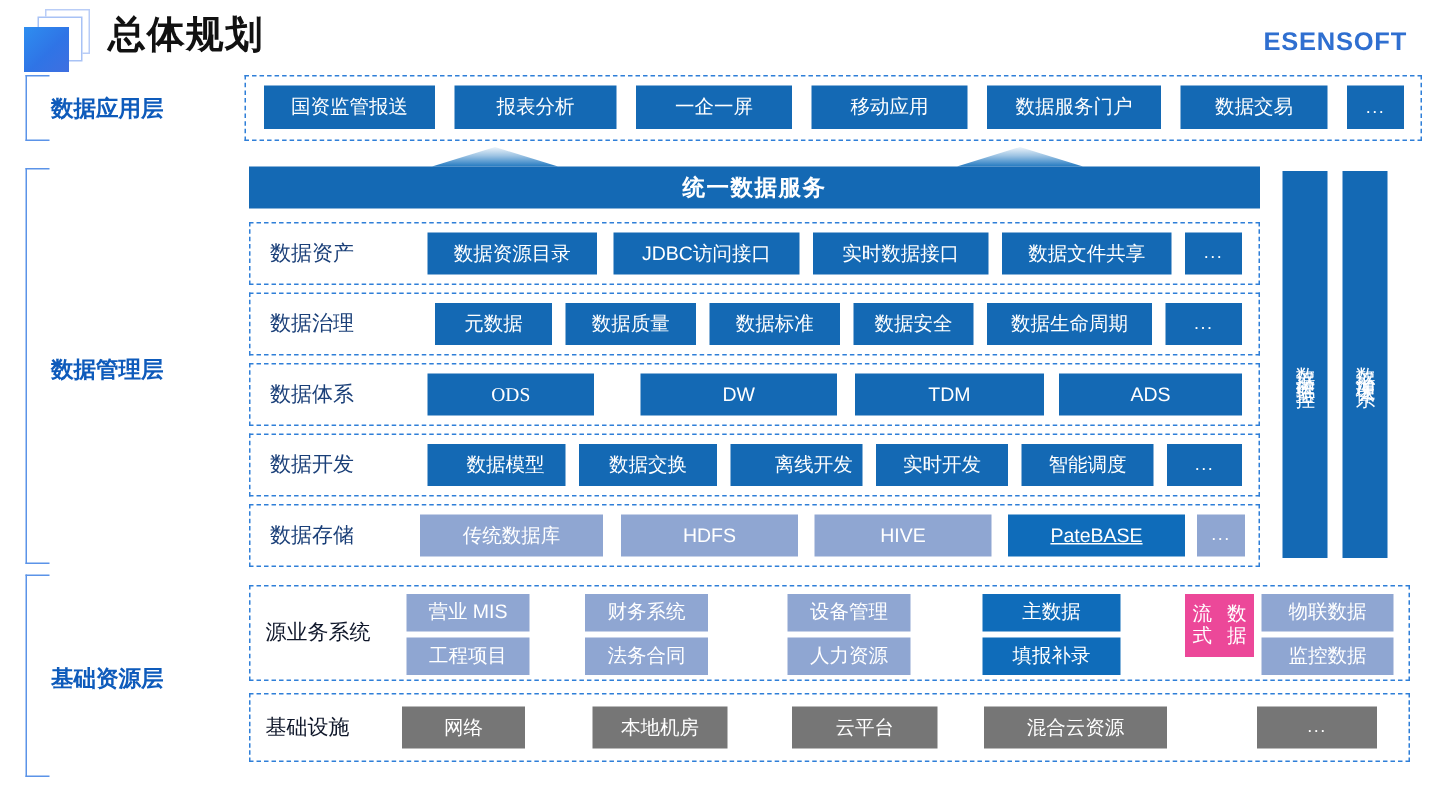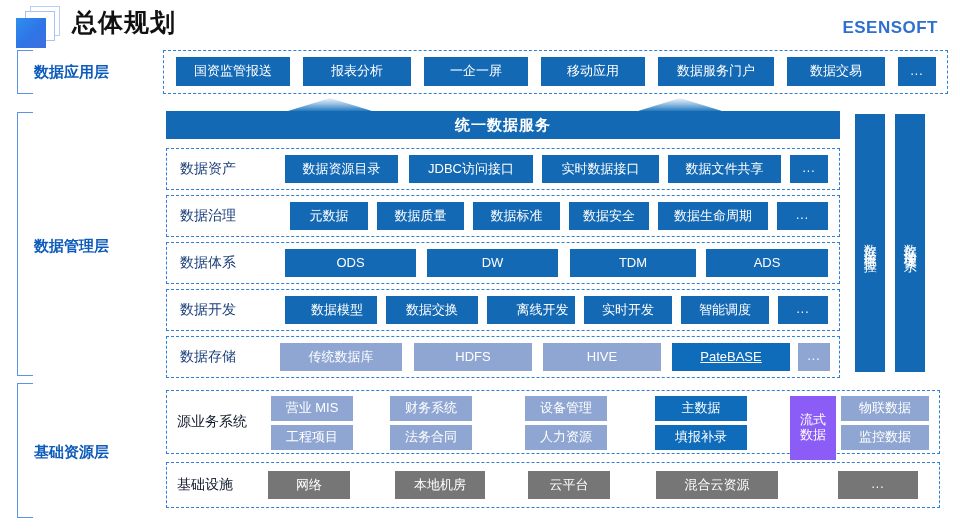--- a/index.html
+++ b/index.html
@@ -135,21 +135,21 @@
 <div class="abs rowlabel blueish" style="left:180px;top:207px;height:18px;">数据治理</div>
 <div class="abs chip blue" style="left:290px;top:202px;width:78px;height:28px;">元数据</div>
 <div class="abs chip blue" style="left:377px;top:202px;width:87px;height:28px;">数据质量</div>
 <div class="abs chip blue" style="left:473px;top:202px;width:87px;height:28px;">数据标准</div>
 <div class="abs chip blue" style="left:569px;top:202px;width:80px;height:28px;">数据安全</div>
 <div class="abs chip blue" style="left:658px;top:202px;width:110px;height:28px;">数据生命周期</div>
 <div class="abs chip blue dots" style="left:777px;top:202px;width:51px;height:28px;">...</div>
 
 <div class="abs dashed" style="left:166px;top:242px;width:674px;height:42px;"></div>
 <div class="abs rowlabel blueish" style="left:180px;top:254px;height:18px;">数据体系</div>
-<div class="abs chip blue" style="left:285px;top:249px;width:131px;height:28px;">ODS</div>
+<div class="abs chip blue" style="left:285px;top:249px;width:111px;height:28px;font-family:Liberation Serif, serif;">ODS</div>
 <div class="abs chip blue" style="left:427px;top:249px;width:131px;height:28px;">DW</div>
 <div class="abs chip blue" style="left:570px;top:249px;width:126px;height:28px;">TDM</div>
 <div class="abs chip blue" style="left:706px;top:249px;width:122px;height:28px;">ADS</div>
 
 <div class="abs dashed" style="left:166px;top:289px;width:674px;height:42px;"></div>
 <div class="abs rowlabel blueish" style="left:180px;top:301px;height:18px;">数据开发</div>
 <div class="abs chip blue" style="left:285px;top:296px;width:92px;height:28px;padding-left:12px;">数据模型</div>
 <div class="abs chip blue" style="left:386px;top:296px;width:92px;height:28px;">数据交换</div>
 <div class="abs chip blue" style="left:487px;top:296px;width:88px;height:28px;padding-left:23px;">离线开发</div>
 <div class="abs chip blue" style="left:584px;top:296px;width:88px;height:28px;">实时开发</div>
@@ -170,26 +170,26 @@
 <div class="abs chip lightblue" style="left:271px;top:396px;width:82px;height:25px;">营业 MIS</div>
 <div class="abs chip lightblue" style="left:390px;top:396px;width:82px;height:25px;">财务系统</div>
 <div class="abs chip lightblue" style="left:525px;top:396px;width:82px;height:25px;">设备管理</div>
 <div class="abs chip blue-strong" style="left:655px;top:396px;width:92px;height:25px;">主数据</div>
 
 <div class="abs chip lightblue" style="left:271px;top:425px;width:82px;height:25px;">工程项目</div>
 <div class="abs chip lightblue" style="left:390px;top:425px;width:82px;height:25px;">法务合同</div>
 <div class="abs chip lightblue" style="left:525px;top:425px;width:82px;height:25px;">人力资源</div>
 <div class="abs chip blue-strong" style="left:655px;top:425px;width:92px;height:25px;">填报补录</div>
 
-<div class="abs chip gray" style="left:790px;top:396px;width:46px;height:64px;flex-direction:column;background:#8b5cf6;">
+<div class="abs chip gray" style="left:790px;top:396px;width:46px;height:42px;flex-direction:row;background:#ec4899;">
   <span>流式</span>
   <span>数据</span>
 </div>
 <div class="abs chip lightblue" style="left:841px;top:396px;width:88px;height:25px;">物联数据</div>
 <div class="abs chip lightblue" style="left:841px;top:425px;width:88px;height:25px;">监控数据</div>
 
 <div class="abs dashed" style="left:166px;top:462px;width:774px;height:46px;"></div>
 <div class="abs rowlabel" style="left:177px;top:476px;height:18px;">基础设施</div>
 <div class="abs chip gray" style="left:268px;top:471px;width:82px;height:28px;">网络</div>
 <div class="abs chip gray" style="left:395px;top:471px;width:90px;height:28px;">本地机房</div>
-<div class="abs chip gray" style="left:528px;top:471px;width:82px;height:28px;">云平台</div>
+<div class="abs chip gray" style="left:528px;top:471px;width:97px;height:28px;">云平台</div>
 <div class="abs chip gray" style="left:656px;top:471px;width:122px;height:28px;">混合云资源</div>
 <div class="abs chip gray dots" style="left:838px;top:471px;width:80px;height:28px;">...</div>
 
 </body></html>

